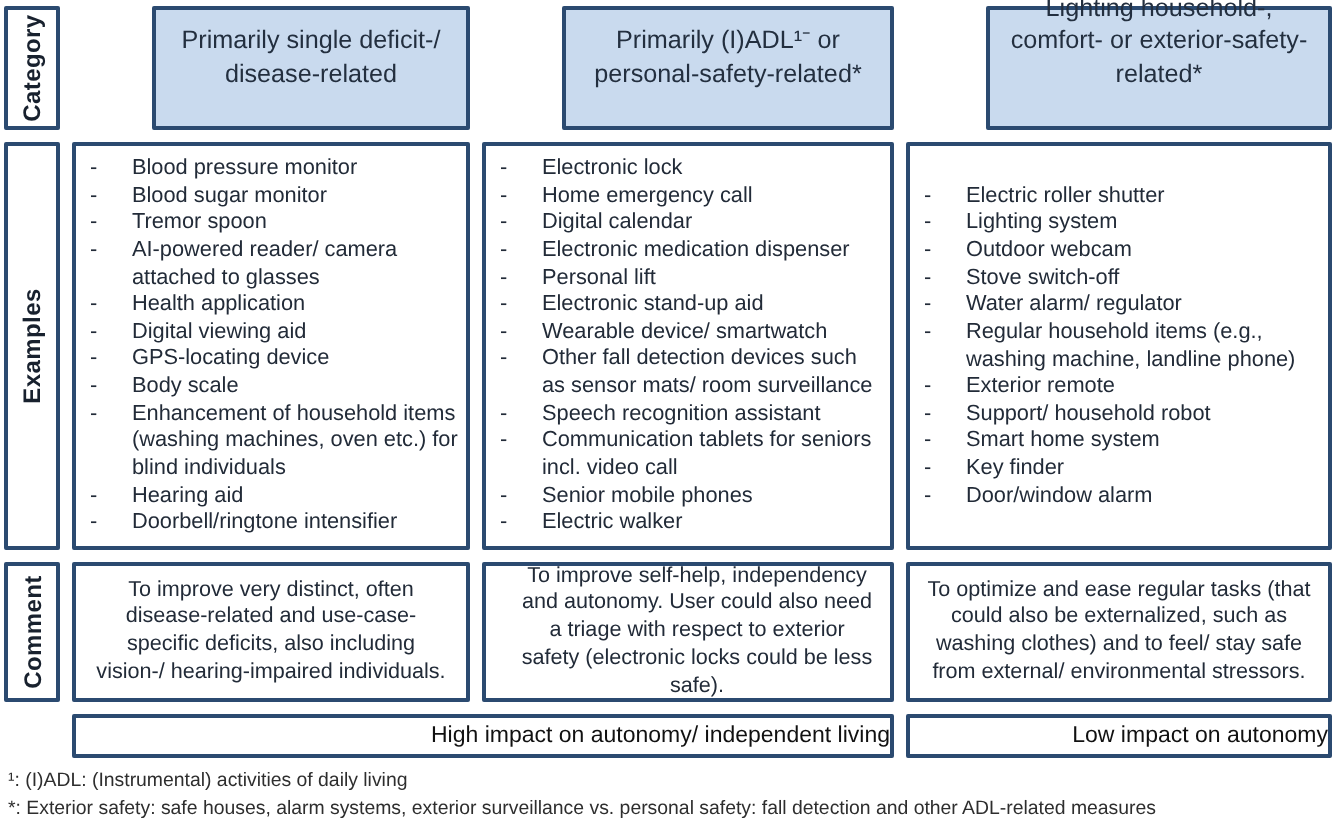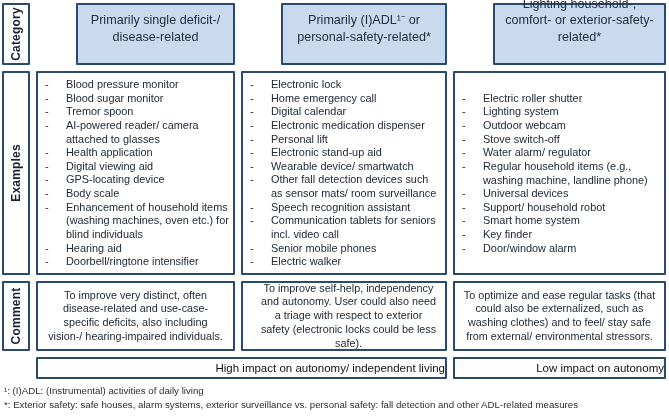--- a/index.html
+++ b/index.html
@@ -276,21 +276,21 @@
             <span class="txt">Water alarm/ regulator</span>
           </li>
 
           <li>
             <span class="dash">-</span>
             <span class="txt">Regular household items (e.g., washing machine, landline phone)</span>
           </li>
 
           <li>
             <span class="dash">-</span>
-            <span class="txt">Universal devices</span>
+            <span class="txt">Exterior remote</span>
           </li>
 
           <li>
             <span class="dash">-</span>
             <span class="txt">Support/ household robot</span>
           </li>
 
           <li>
             <span class="dash">-</span>
             <span class="txt">Smart home system</span>

